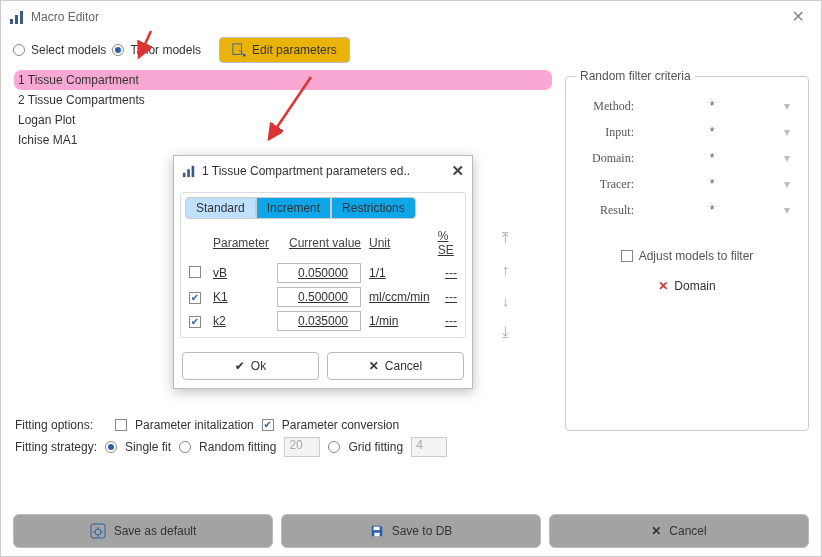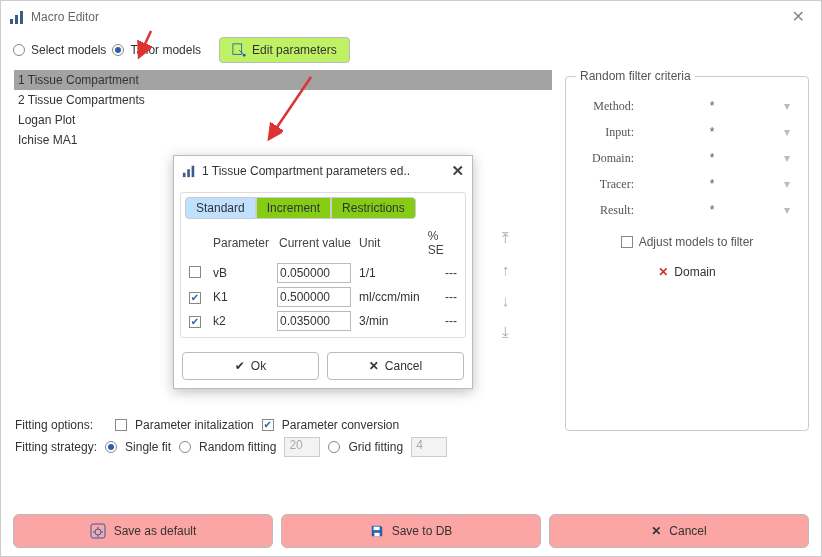--- a/index.html
+++ b/index.html
@@ -17,29 +17,29 @@
   }
   .titlebar .app-icon{ width:16px; height:16px; margin-right:6px; color:#3a5a8a;}
   .titlebar .x { margin-left:auto; font-size:16px; color:#888; padding:4px 8px;}
   .content { position:absolute; top:36px; left:12px; right:12px; bottom:46px; }
   .toprow { display:flex; align-items:center; gap:6px; margin-bottom:6px;}
   .radio { width:12px; height:12px; border:1px solid #888; border-radius:50%; display:inline-flex; align-items:center; justify-content:center; background:#fff;}
   .radio.sel::after{content:""; width:6px;height:6px;border-radius:50%; background:#2b5faa;}
   .btn {
     display:inline-flex; align-items:center; gap:6px;
     border:1px solid #bbb; border-radius:4px; padding:5px 12px;
-    background:#bef264; cursor:pointer;
+    background:#eab308; cursor:pointer;
   }
   .btn-icon{width:14px;height:14px;display:inline-block;color:#2b5faa;}
   .main-cols { display:flex; gap:12px; height:362px;}
   .list {
     width:540px; border:1px solid #fff0;
   }
   .list .item { padding:3px 4px; }
-  .list .item.sel { background:#a3a3a3; }
+  .list .item.sel { background:#f9a8d4;border-radius:7px; }
   fieldset.filter {
     flex:1; border:1px solid #ccc; border-radius:4px;
     padding:10px 10px; color:#555; margin:0;
     min-width:220px;
   }
   fieldset.filter legend{ padding:0 4px; font-size:12px;}
   .frow{ display:flex; align-items:center; height:26px;}
   .flabel{ width:64px; text-align:right; padding-right:6px;font-family:Liberation Serif, serif;}
   .fval{ flex:1; text-align:center;}
   .fchev{ width:14px; color:#bbb;}
@@ -47,40 +47,40 @@
   .check.on::after{content:"✔"; font-size:10px; line-height:10px;}
   .options { position:absolute; left:2px; bottom:52px; right:21px;}
   .orow{ display:flex; align-items:center; gap:8px; height:22px;}
   .inp { width:36px; height:20px; border:1px solid #ccc; background:#f3f3f3; color:#aaa; padding:0 4px;}
   .bottom {
     position:absolute; left:12px; right:12px; bottom:8px; display:flex; gap:8px;
   }
   .bigbtn {
     flex:1; border:1px solid #bbb; border-radius:6px; padding:8px 0;
     display:flex; align-items:center; justify-content:center; gap:8px;
-    background:#fca5a5;
+    background:#a3a3a3;
   }
   .modal {
     position:absolute; left:172px; top:138px; width:300px;
     border:1px solid #bbb; background:#fff;
     box-shadow:0 3px 12px rgba(0,0,0,.25);
     margin-top:16px;
   }
   .modal .mtitle{ display:flex; align-items:center; padding:6px 8px; gap:6px;}
   .modal .mtitle .x{font-size:15px; font-weight:bold; color:#444; margin-left:auto;}
   .tabs{ border:1px solid #ddd; border-radius:3px; margin:6px; padding:4px;}
   .tabrow{ display:flex; gap:0; margin-bottom:6px;}
-  .tab{ border:1px solid #ccc; padding:3px 10px; font-size:12px; background:#84cc16;}
+  .tab{ border:1px solid #ccc; padding:3px 10px; font-size:12px; background:#0ea5e9;}
   .tab.sel{ background:#bfe0ff;}
   .tab:first-child{border-top-left-radius:4px;border-bottom-left-radius:4px;}
   .tab:last-child{border-top-right-radius:4px;border-bottom-right-radius:4px;}
-  table.params{ width:100%; border-collapse:collapse; font-size:12px;}
+  table.params{ width:100%; border-collapse:collapse; font-size:12px;text-decoration:underline;}
   table.params th{ text-align:left; font-weight:normal; padding:4px 4px; color:#444;}
   table.params td{ padding:2px 4px; vertical-align:middle;}
-  .valbox{ width:74px; height:20px; border:1px solid #bbb; text-align:right; padding:0 20px; display:flex; align-items:center; justify-content:flex-end; background:#fff;}
+  .valbox{ width:84px; height:20px; border:1px solid #bbb; text-align:right; padding:0 12px; display:flex; align-items:center; justify-content:flex-end; background:#fff;}
   .mbtns{ display:flex; gap:8px; padding:8px;}
   .mbtn{ flex:1; border:1px solid #bbb; border-radius:4px; padding:6px 0; display:flex; align-items:center; justify-content:center; gap:6px;}
   
   .arrow { position:absolute; stroke:#d33; fill:#d33; pointer-events:none; }
   
   .vtb { position:absolute; left:489px; top:192px; display:flex; flex-direction:column; gap:14px; color:#aaa;}
   .vtb span{ font-size:15px;}
   svg{display:block}
 </style>
 </head>
@@ -146,21 +146,21 @@
       <div class="frow">
           <span class="flabel">Tracer:</span>
           <span class="fval">*</span>
           <span class="fchev">▾</span>
         </div>
       <div class="frow">
           <span class="flabel">Result:</span>
           <span class="fval">*</span>
           <span class="fchev">▾</span>
         </div>
-      <div class="frow" style="justify-content:center; gap:6px; margin-top:6px;">
+      <div class="frow" style="justify-content:center; gap:6px; margin-top:20px;">
         <span class="check"></span>
         <span>Adjust models to filter</span>
       </div>
       <div class="frow" style="justify-content:center; gap:6px; color:#c33; margin-top:4px;">
         <span style="font-weight:bold">✕</span>
         <span style="color:#333">Domain</span>
       </div>
     </fieldset>
   </div>
 
@@ -265,21 +265,21 @@
             </td>
         <td>ml/ccm/min</td>
         <td style="text-align:right">---</td>
       </tr>
       <tr>
         <td><span class="check on"></span></td>
         <td>k2</td>
         <td>
               <div class="valbox">0.035000</div>
             </td>
-        <td>3/min</td>
+        <td>1/min</td>
         <td style="text-align:right">---</td>
       </tr>
     </tbody>
       </table>
   </div>
   <div class="mbtns">
     <div class="mbtn">
       <span>✔</span>
       <span>Ok</span>
     </div>

